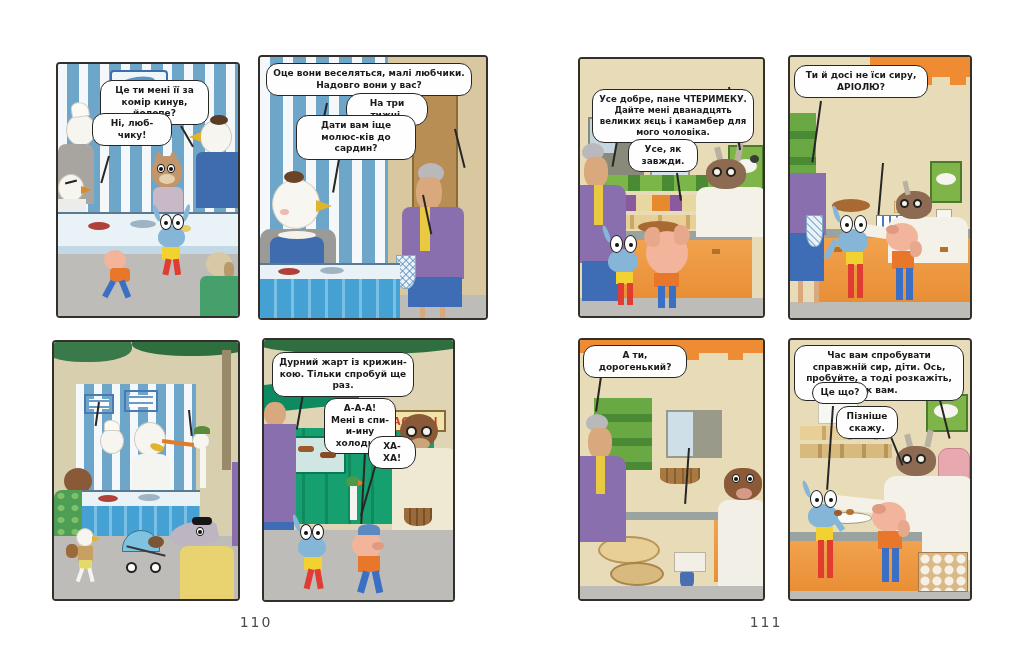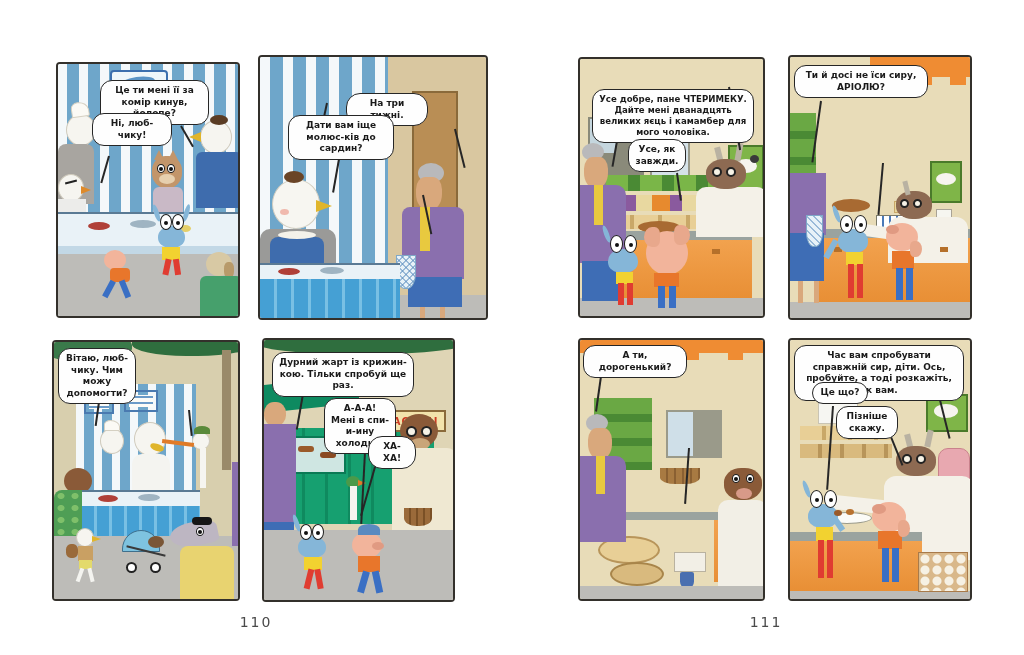--- a/index.html
+++ b/index.html
@@ -104,22 +104,23 @@
     <div class="a" style="left:0;top:206px;width:140px;height:16px;background:#e9f2f7;border-top:2px solid #5a7a94;z-index:3"></div>
     <div class="a" style="left:18px;top:211px;width:22px;height:7px;background:#b04038;border-radius:50%;z-index:3"></div>
     <div class="a" style="left:60px;top:210px;width:24px;height:7px;background:#9fb4c2;border-radius:50%;z-index:3"></div>
     <div class="a" style="left:0;top:222px;width:140px;height:43px;background:repeating-linear-gradient(90deg,#45a0d4 0 14px,#79c0e4 14px 17px);z-index:3"></div>
 
     <div class="tail" style="left:66px;top:46px;height:22px;transform:rotate(12deg)"></div>
     <div class="tail" style="left:194px;top:72px;height:40px;transform:rotate(-14deg)"></div>
     <div class="tail" style="left:78px;top:102px;height:34px;transform:rotate(10deg)"></div>
     <div class="tail" style="left:162px;top:138px;height:40px;transform:rotate(-12deg)"></div>
 
+    <div class="bubble" style="left:6px;top:6px;width:206px">Оце вони веселяться, малі любчики. Надовго вони у вас?</div>
     <div class="bubble" style="left:86px;top:36px;width:82px;border-radius:14px">На три тижні.</div>
-    <div class="bubble" style="left:28px;top:58px;width:106px">Дати вам іще молюс-ків до сардин?</div>
+    <div class="bubble" style="left:36px;top:58px;width:120px">Дати вам іще молюс-ків до сардин?</div>
   </div>
 
   <div class="panel" style="left:52px;top:340px;width:188px;height:261px">
     <div class="a" style="left:0;top:0;right:0;bottom:0;background:#d8cfae"></div>
     <div class="a" style="left:-12px;top:-10px;width:90px;height:30px;background:#3a7a4a;border-radius:45%"></div>
     <div class="a" style="left:78px;top:-12px;width:120px;height:26px;background:#2f6e3e;border-radius:45%"></div>
     <div class="a" style="left:168px;top:8px;width:9px;height:120px;background:#9a8a6a"></div>
     <div class="a" style="left:22px;top:42px;width:120px;height:108px;background:repeating-linear-gradient(90deg,#f4f8fa 0 8px,#6ea6ca 8px 18px)"></div>
     <div class="a" style="left:30px;top:52px;width:30px;height:20px;background:#fbfbf7;border:2px solid #4a7ab0;background-image:repeating-linear-gradient(180deg,transparent 0 4px,#6a9ac8 4px 6px);background-clip:content-box;padding:3px"></div>
     <div class="a" style="left:70px;top:48px;width:34px;height:22px;background:#fbfbf7;border:2px solid #4a7ab0;background-image:repeating-linear-gradient(180deg,transparent 0 4px,#6a9ac8 4px 6px);background-clip:content-box;padding:3px"></div>
@@ -155,21 +156,20 @@
     <div class="a" style="left:72px;top:220px;width:11px;height:11px;background:#fff;border:2px solid #222;border-radius:50%;z-index:3"></div>
     <div class="a" style="left:96px;top:220px;width:11px;height:11px;background:#fff;border:2px solid #222;border-radius:50%;z-index:3"></div>
     <div class="a" style="left:116px;top:180px;width:48px;height:24px;background:#bdb6c2;border-radius:50% 40% 20% 60%;transform:rotate(-12deg);z-index:3"></div>
     <div class="a" style="left:138px;top:175px;width:20px;height:8px;background:#161616;border-radius:4px;z-index:4"></div>
     <div class="eye" style="left:142px;top:185px;width:8px;height:9px;z-index:4"></div>
     <div class="a" style="left:126px;top:204px;width:54px;height:57px;background:#e8d370;border-radius:8px 8px 0 0;z-index:3"></div>
     <div class="a" style="left:178px;top:120px;width:10px;height:84px;background:#8a6fae;z-index:3"></div>
 
     <div class="tail" style="left:44px;top:60px;height:24px;transform:rotate(8deg)"></div>
     <div class="tail" style="left:134px;top:68px;height:26px;transform:rotate(-6deg)"></div>
-    <div class="bubble" style="left:4px;top:6px;width:78px">Вітаю, люб-чику. Чим можу допомогти?</div>
   </div>
 
   <div class="panel" style="left:262px;top:338px;width:193px;height:264px">
     <div class="a" style="left:0;top:0;right:0;bottom:0;background:#dfd5b5"></div>
     <div class="a" style="left:-8px;top:-10px;width:210px;height:24px;background:#2f6e3e;border-radius:45%"></div>
     <div class="a" style="left:0;top:40px;width:95px;height:28px;background:#0e8a60;transform:skewY(-6deg)"></div>
     <div class="a" style="left:18px;top:88px;width:152px;height:96px;background:repeating-linear-gradient(90deg,#16a070 0 20px,#0f8a5f 20px 23px)"></div>
     <div class="a" style="left:24px;top:96px;width:58px;height:38px;background:#cfe6e2;border:2px solid #0a7a55"></div>
     <div class="a" style="left:34px;top:106px;width:16px;height:6px;background:#9a5a2a;border-radius:4px"></div>
     <div class="a" style="left:56px;top:112px;width:16px;height:6px;background:#8a4a22;border-radius:4px"></div>
@@ -254,21 +254,21 @@
     <div class="a" style="left:64px;top:168px;width:16px;height:20px;background:#e8a88c;border-radius:60% 40% 40% 60%;z-index:4"></div>
     <div class="a" style="left:94px;top:166px;width:16px;height:20px;background:#e8a88c;border-radius:40% 60% 60% 40%;z-index:4"></div>
     <div class="a" style="left:74px;top:214px;width:25px;height:14px;background:#e8762b;z-index:3"></div>
     <div class="a" style="left:78px;top:227px;width:7px;height:22px;background:#3a6fc4;z-index:3"></div>
     <div class="a" style="left:89px;top:227px;width:7px;height:22px;background:#3a6fc4;z-index:3"></div>
 
     <div class="tail" style="left:148px;top:28px;height:64px;transform:rotate(-10deg)"></div>
     <div class="tail" style="left:36px;top:82px;height:26px;transform:rotate(10deg)"></div>
     <div class="tail" style="left:96px;top:114px;height:28px;transform:rotate(-8deg)"></div>
     <div class="bubble" style="left:12px;top:30px;width:162px;font-size:8.6px">Усе добре, пане ЧТЕРИМЕКУ. Дайте мені дванадцять великих яєць і камамбер для мого чоловіка.</div>
-    <div class="bubble" style="left:48px;top:80px;width:58px">Усе, як завжди.</div>
+    <div class="bubble" style="left:48px;top:80px;width:70px">Усе, як завжди.</div>
   </div>
 
   <div class="panel" style="left:788px;top:55px;width:184px;height:265px">
     <div class="a" style="left:0;top:0;right:0;bottom:0;background:#e8dcb8"></div>
     <div class="a" style="left:80px;top:0;width:104px;height:20px;background:#ef8c33"></div>
     <div class="a" style="left:92px;top:20px;width:16px;height:8px;background:#ef8c33"></div>
     <div class="a" style="left:126px;top:20px;width:16px;height:8px;background:#ef8c33"></div>
     <div class="a" style="left:160px;top:20px;width:16px;height:8px;background:#ef8c33"></div>
     <div class="a" style="left:0;top:56px;width:26px;height:124px;background:repeating-linear-gradient(180deg,#6aa844 0 18px,#4a8a34 18px 26px)"></div>
     <div class="a" style="left:140px;top:104px;width:32px;height:42px;background:#7fb548;border:2px solid #4a7a2a"></div>

